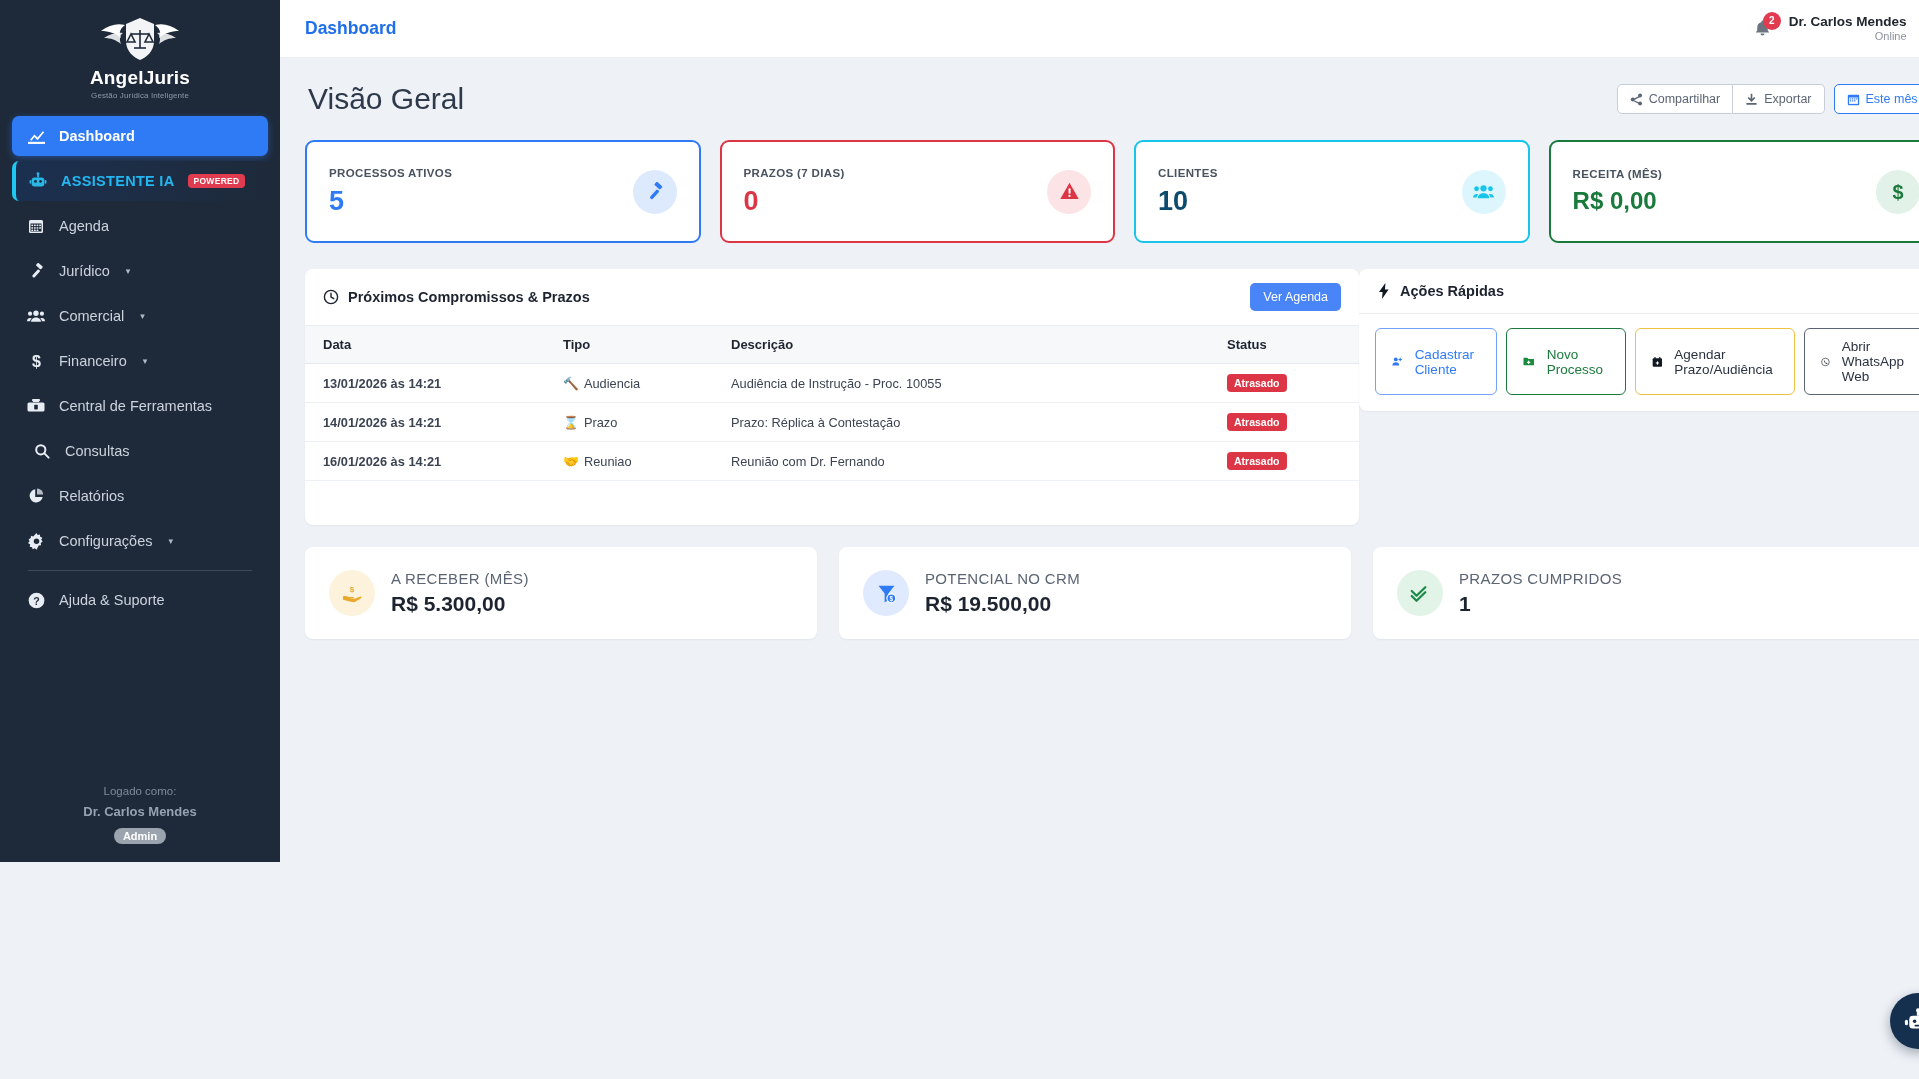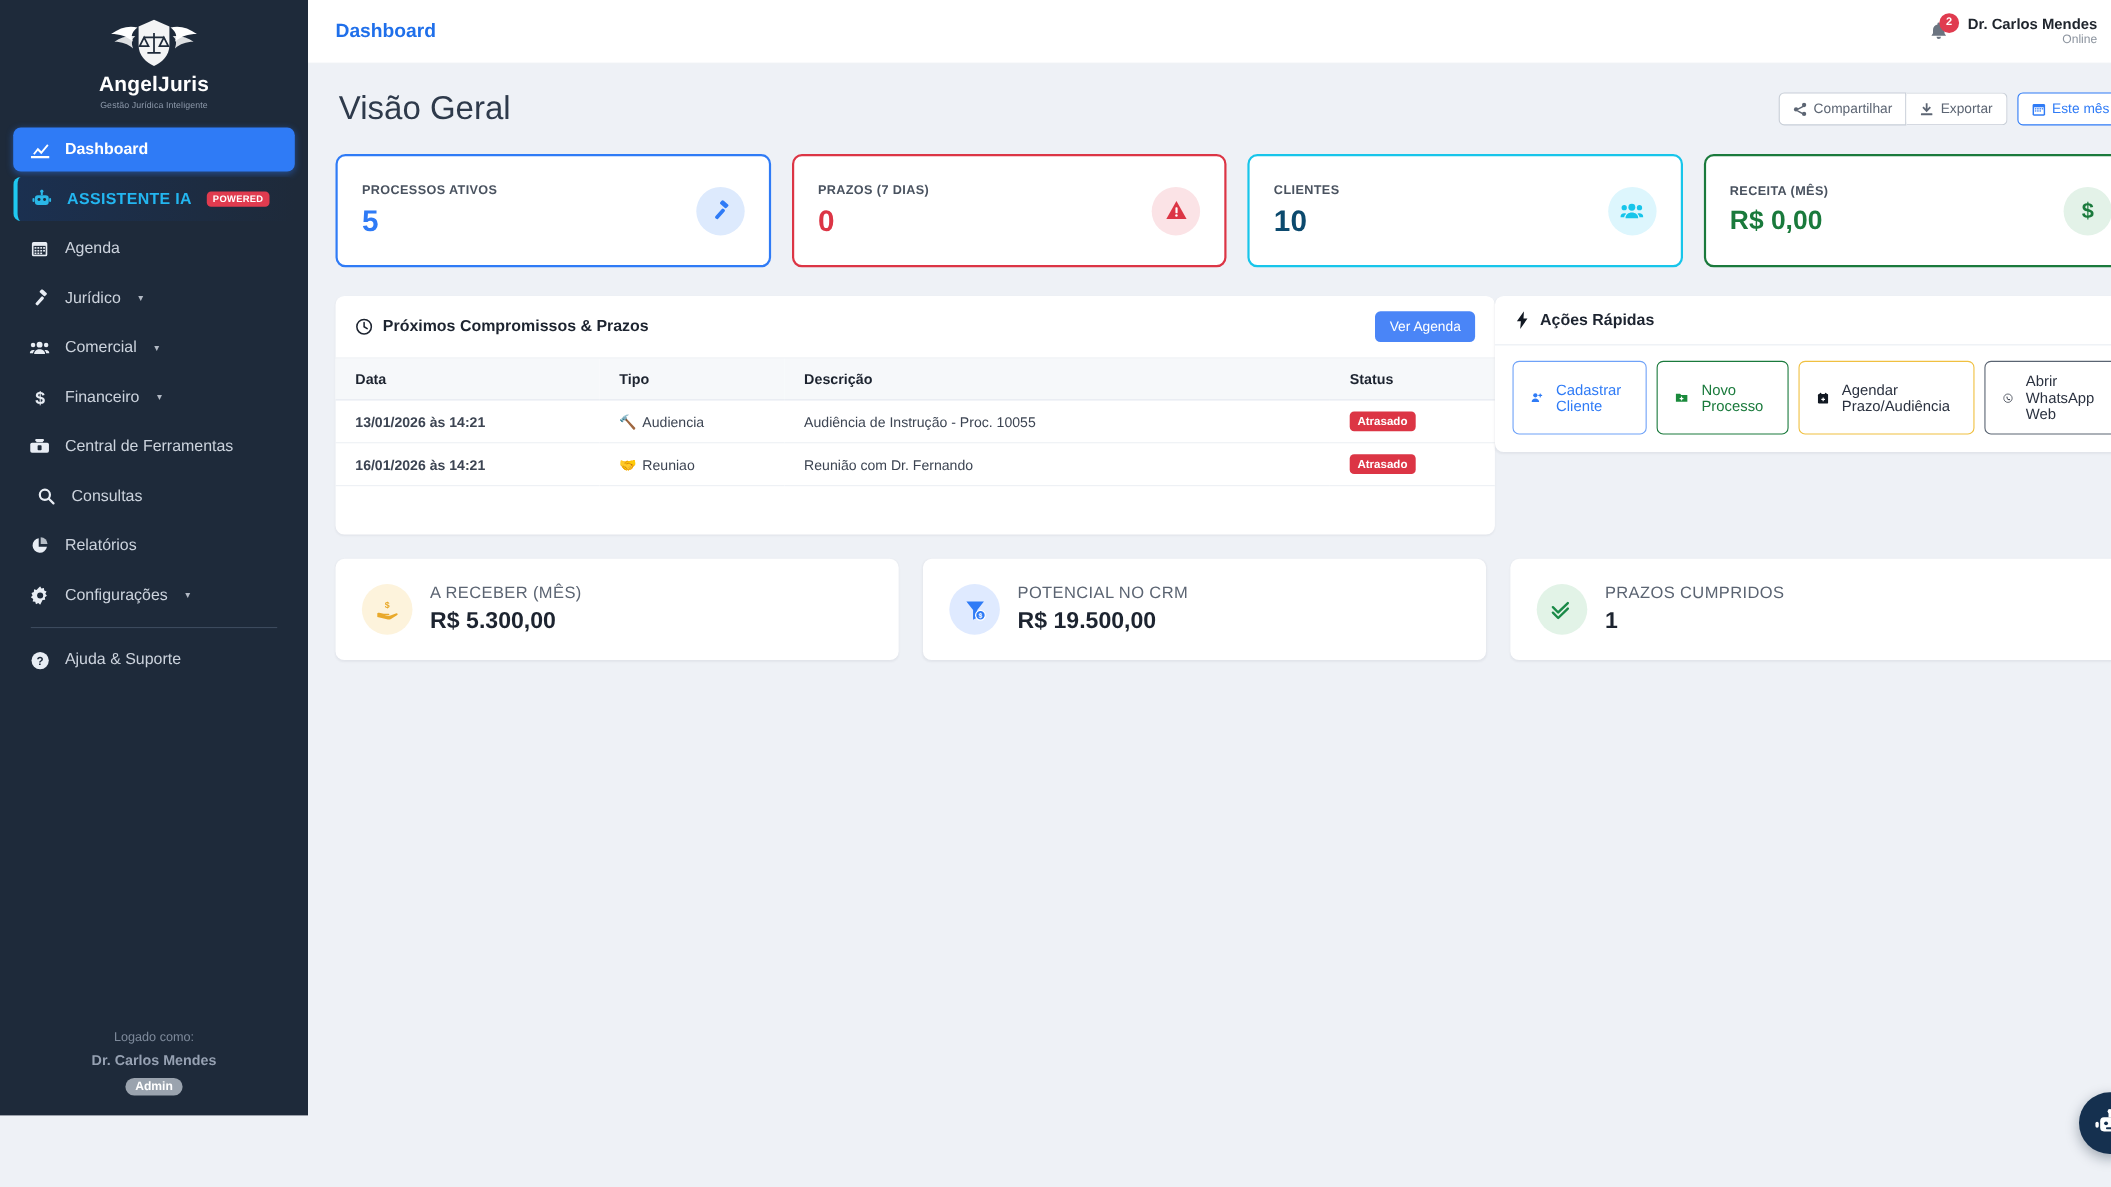--- a/index.html
+++ b/index.html
@@ -6,21 +6,21 @@
   * { box-sizing: border-box; margin: 0; padding: 0; }
   html, body {
     width: 1919px; height: 1079px;
     font-family: "Liberation Sans", sans-serif;
     background: #eef1f6; overflow: hidden;
   }
   .app { display: flex; width: 1919px; height: 1079px; }
 
   
   .sidebar {
-    width: 280px; height: 1014px; flex: 0 0 280px;
+    width: 280px; height: 862px; flex: 0 0 280px;
     background: #1e2a3a;
     display: flex; flex-direction: column;
     position: relative;
   }
   .brand { padding: 14px 0 10px; text-align: center; }
   .brand-logo { display: block; margin: 0 auto; }
   .brand-name {
     color: #ffffff; font-size: 19px; font-weight: bold;
     letter-spacing: .2px; margin-top: 1px;
   }
@@ -540,20 +540,33 @@
                     <span>🔨</span>
                     <span>Audiencia</span>
                   </span>
                 </td>
                 <td>Audiência de Instrução - Proc. 10055</td>
                 <td class="c-status">
                   <span class="pill-late">Atrasado</span>
                 </td>
               </tr>
               <tr>
+                <td class="c-data">14/01/2026 às 14:21</td>
+                <td class="c-tipo">
+                  <span class="tipo-cell">
+                    <span>⌛</span>
+                    <span>Prazo</span>
+                  </span>
+                </td>
+                <td>Prazo: Réplica à Contestação</td>
+                <td class="c-status">
+                  <span class="pill-late">Atrasado</span>
+                </td>
+              </tr>
+              <tr>
                 <td class="c-data">16/01/2026 às 14:21</td>
                 <td class="c-tipo">
                   <span class="tipo-cell">
                     <span>🤝</span>
                     <span>Reuniao</span>
                   </span>
                 </td>
                 <td>Reunião com Dr. Fernando</td>
                 <td class="c-status">
                   <span class="pill-late">Atrasado</span>

